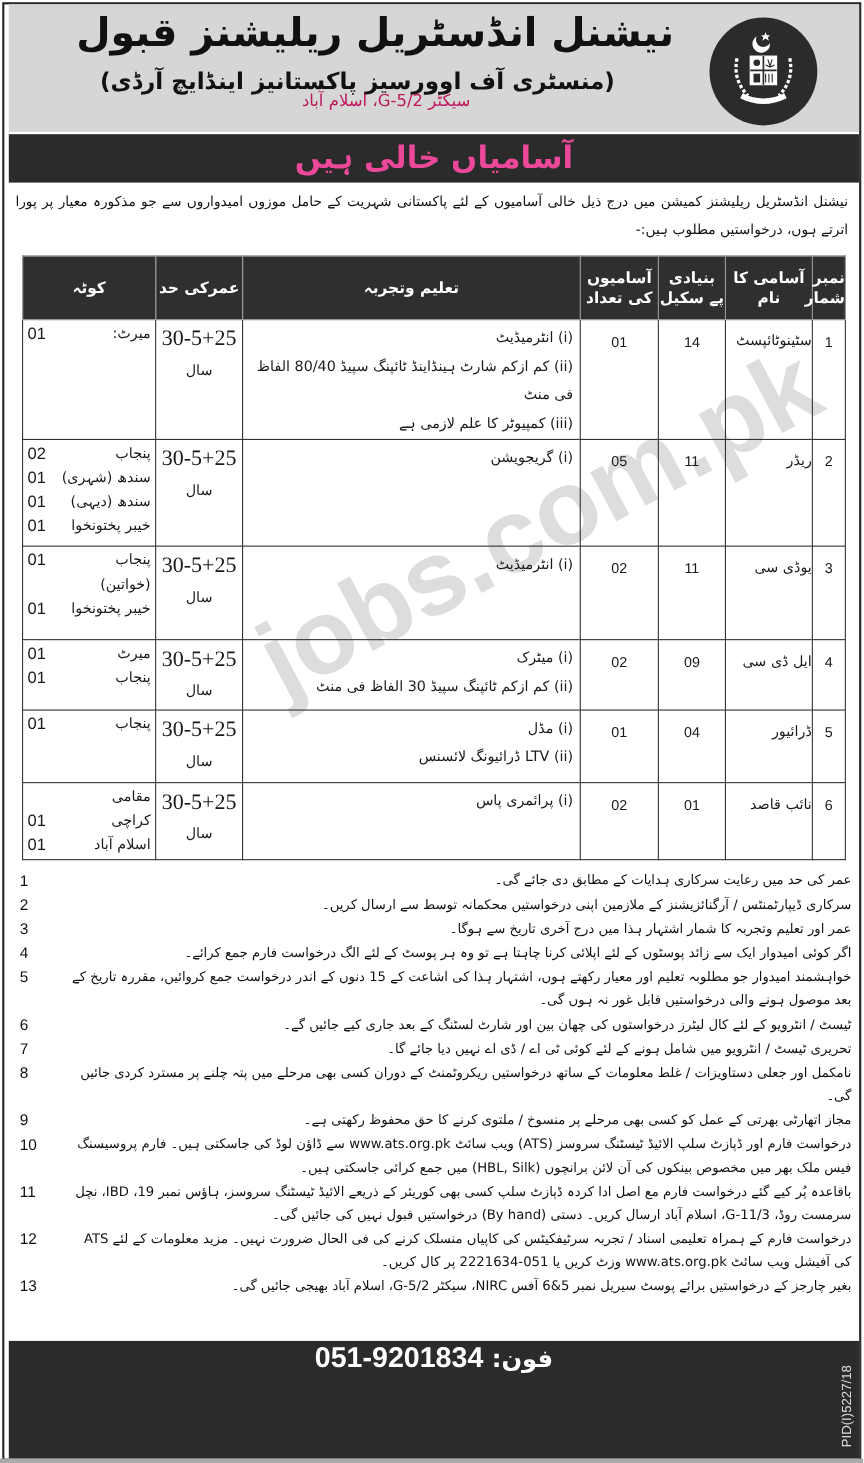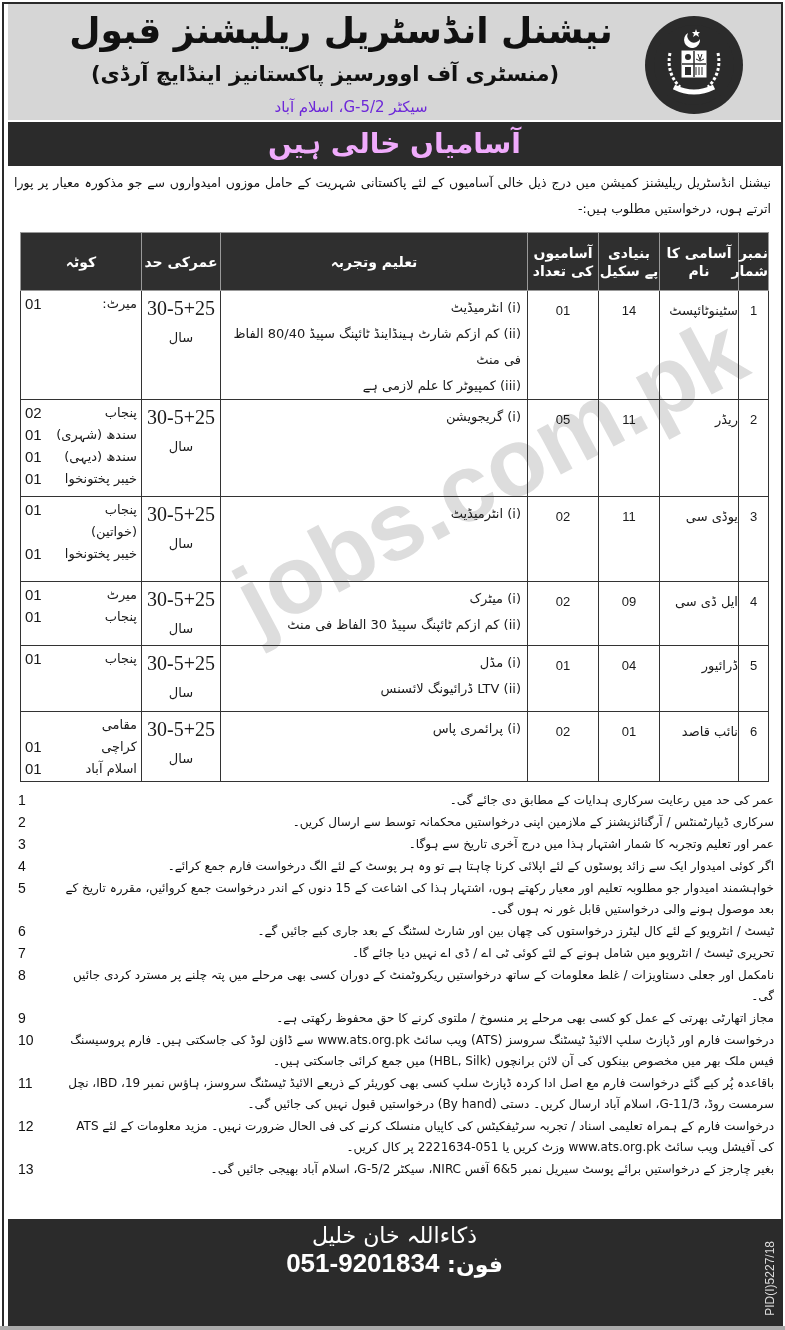--- a/index.html
+++ b/index.html
@@ -6,29 +6,29 @@
   html, body { width: 785px; height: 1330px; background: #ffffff; overflow: hidden; }
   body { font-family: "DejaVu Sans", sans-serif; color: #1a1a1a; position: relative; }
   .frame { position: absolute; left: 2px; top: 2px; width: 781px; height: 1326px; border: 2px solid #2a2a2a; }
 
   
   .header { position: absolute; left: 8px; top: 4px; width: 773px; height: 116px; background: #d6d6d6; }
   .title { position: absolute; right: 160px; top: 6px; width: 560px; text-align: center; direction: rtl;
            font-family: "DejaVu Sans", sans-serif; font-weight: bold; font-size: 36px; color: #111; letter-spacing: 1px; }
   .subtitle { position: absolute; right: 176px; top: 58px; width: 560px; text-align: center; direction: rtl;
               font-weight: bold; font-size: 21px; color: #111; }
-  .address { position: absolute; right: 300px; top: 94px; width: 260px; text-align: center; direction: rtl;
-             font-size: 15px; color: #6d28d9; }
+  .address { position: absolute; right: 300px; top: 78px; width: 260px; text-align: center; direction: rtl;
+             font-size: 15px; color: #be185d; }
   .emblem { position: absolute; right: 38px; top: 12px; width: 98px; height: 98px; border-radius: 50%; background: #2b2b2b;
             display: flex; align-items: center; justify-content: center; }
   .emblem svg { width: 84px; height: 84px; }
 
   
   .banner { position: absolute; left: 8px; top: 122px; width: 773px; height: 44px; background: #2b2b2b;
-            color: #f0abfc; text-align: center; font-weight: bold; font-size: 28px; line-height: 44px; direction: rtl; }
+            color: #ec4899; text-align: center; font-weight: bold; font-size: 28px; line-height: 44px; direction: rtl; }
 
   .intro { position: absolute; left: 14px; top: 170px; width: 757px; direction: rtl; text-align: justify;
            font-size: 12.5px; line-height: 26px; color: #111; }
 
   
   table.vac { position: absolute; left: 20px; top: 232px; width: 748px; border-collapse: collapse; direction: rtl; table-layout: fixed; }
   table.vac th { background: #2f2f2f; color: #fff; font-weight: bold; font-size: 14px; border: 1px solid #999;
                  height: 58px; text-align: center; vertical-align: middle; line-height: 18px; }
   table.vac td { border: 1px solid #333; font-size: 13px; vertical-align: top; padding-top: 12px; }
   td.num { text-align: center; font-family: "Liberation Sans", sans-serif; font-size: 15px; }
@@ -317,21 +317,20 @@
       <span class="t">درخواست فارم کے ہمراہ تعلیمی اسناد / تجربہ سرٹیفکیٹس کی کاپیاں منسلک کرنے کی فی الحال ضرورت نہیں۔ مزید معلومات کے لئے ATS کی آفیشل ویب سائٹ www.ats.org.pk وزٹ کریں یا 051-2221634 پر کال کریں۔</span>
       <span class="n">12</span>
     </div>
   <div class="note">
       <span class="t">بغیر چارجز کے درخواستیں برائے پوسٹ سیریل نمبر 5&amp;6  آفس NIRC، سیکٹر G-5/2، اسلام آباد بھیجی جائیں گی۔</span>
       <span class="n">13</span>
     </div>
 </div>
 
 <div class="footer">
-  <div class="f-name">ذکاءاللہ خان خلیل</div>
   <div class="f-phone">
     <span>فون:</span>
     <span class="pn">051-9201834</span>
   </div>
   <div class="pid">PID(I)5227/18</div>
 </div>
 
 <div class="bottom-rule"></div>
 
 </body></html>

